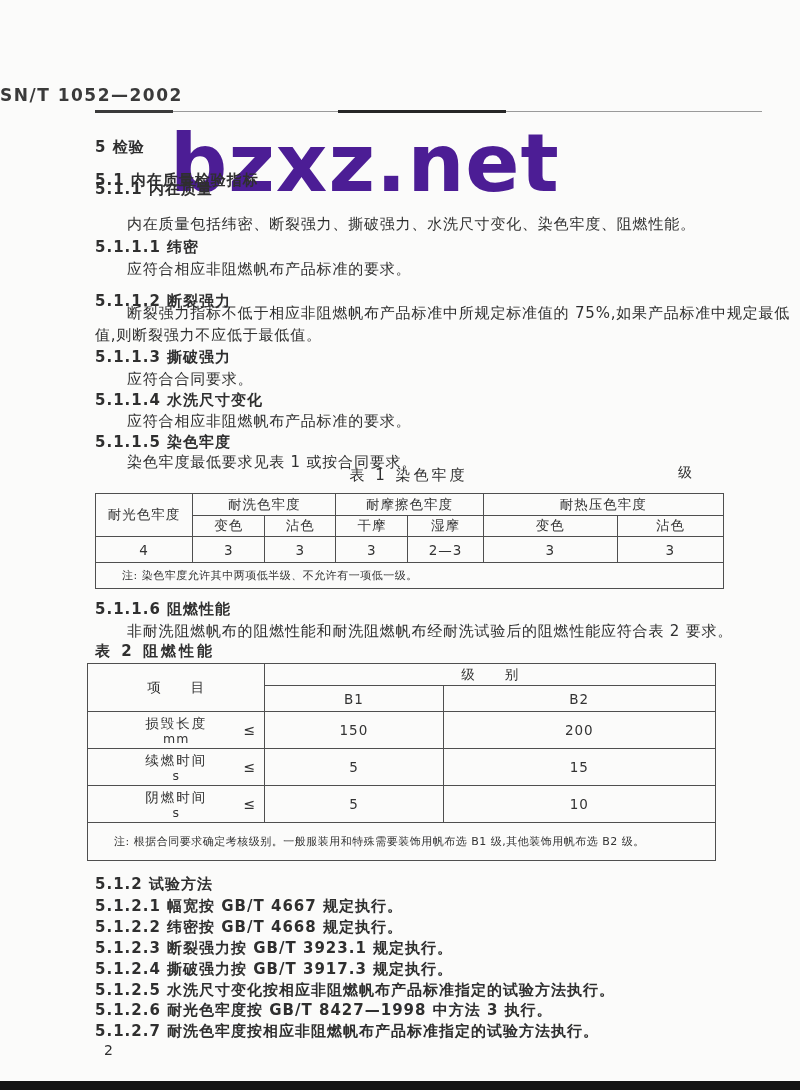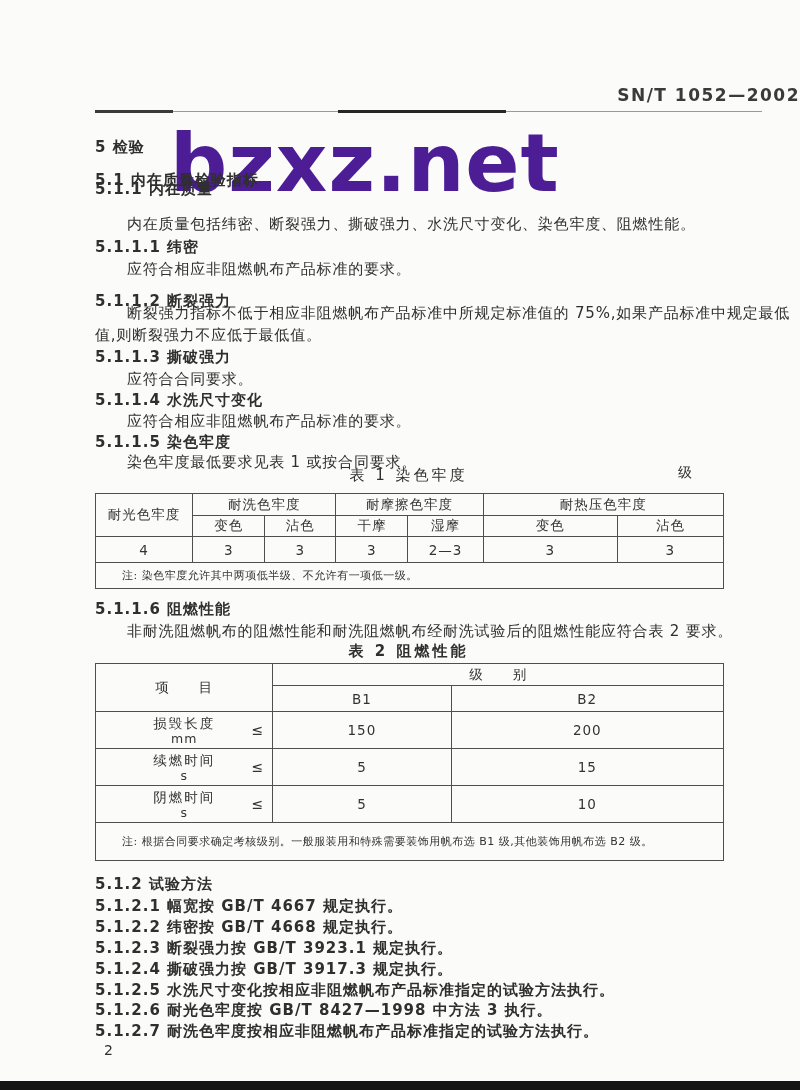--- a/index.html
+++ b/index.html
@@ -1,35 +1,35 @@
 <!DOCTYPE html>
 <html><head>
 <meta charset="utf-8">
 <style>
   html,body{margin:0;padding:0;background:#e8e8e8;}
   .page{position:relative;width:800px;height:1090px;margin:0 auto;background:#fbfbfa;
         overflow:hidden;font-family:"DejaVu Sans","Liberation Sans",sans-serif;color:#2f2f2f;}
-  .std-no{position:absolute;top:85px;left:0;width:100%;text-align:right;
+  .std-no{position:absolute;top:85px;left:0;width:100%;text-align:left;
           font-size:17px;letter-spacing:1.5px;font-weight:600;color:#3a3a3a;z-index:2;}
   .hrule{position:absolute;top:111px;left:95px;width:667px;height:1px;background:#9a9a9a;z-index:2;}
   .hrule-d1{position:absolute;top:110px;left:95px;width:78px;height:3px;background:#3a3a3a;z-index:2;}
   .hrule-d2{position:absolute;top:110px;left:338px;width:168px;height:3px;background:#262626;z-index:2;}
   .watermark{position:absolute;top:124px;left:170px;font-size:80px;line-height:1;
              font-weight:bold;color:#4c1d95;letter-spacing:1px;z-index:0;}
   .ln{position:absolute;font-size:15px;letter-spacing:0.8px;white-space:nowrap;z-index:1;}
   .l0{left:95px;} .l1{left:127px;}
   .hd{font-weight:bold;letter-spacing:1px;}
   .t1cap{position:absolute;top:466px;left:95px;width:627px;text-align:center;
          font-size:15px;font-weight:normal;letter-spacing:3px;z-index:1;}
-  .t2cap{position:absolute;top:642px;left:95px;width:627px;text-align:center;
+  .t2cap{position:absolute;top:642px;left:95px;width:627px;text-align:left;
          font-size:15px;font-weight:bold;letter-spacing:3px;z-index:1;}
   .t1unit{position:absolute;top:464px;left:678px;font-size:14px;z-index:1;}
   table{position:absolute;border-collapse:collapse;table-layout:fixed;z-index:1;background:transparent;padding-left:30px;}
   .t1{top:493px;left:95px;width:629px;}
-  .t2{top:663px;left:95px;width:629px;}
+  .t2{top:663px;left:87px;width:629px;}
   td{border:1px solid #4f4f4f;font-size:13.5px;text-align:center;vertical-align:middle;
      color:#333;padding:0;letter-spacing:1px;overflow:hidden;}
   .note-cell{text-align:left;padding:4px 8px 4px 26px;font-size:11px;letter-spacing:0.5px;}
   .item-cell{position:relative;}
   .item-name{font-size:13.5px;line-height:17px;letter-spacing:2px;}
   .item-unit{font-size:12.5px;line-height:14px;letter-spacing:1px;}
   .op{position:absolute;right:8px;top:50%;transform:translateY(-50%);font-size:14px;}
   .page-num{position:absolute;top:1042px;left:104px;font-size:14px;z-index:1;}
   .bottom-bar{position:absolute;bottom:0;left:0;width:100%;height:9px;background:#141414;z-index:3;}
 </style>

